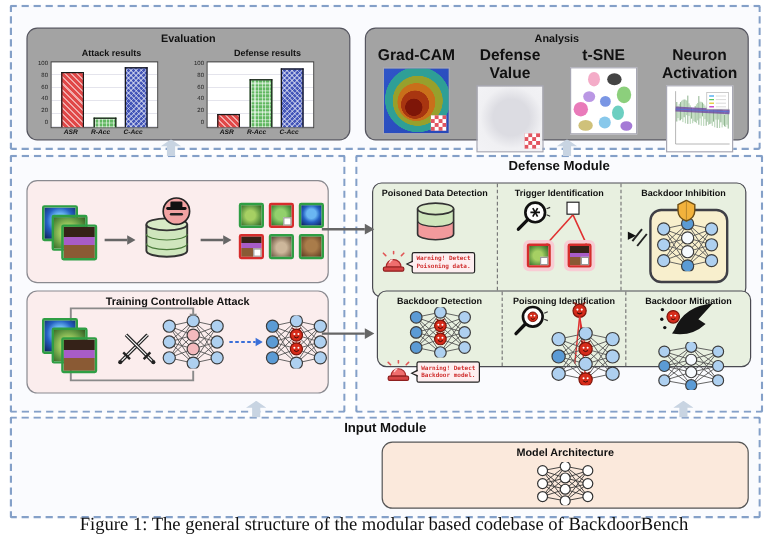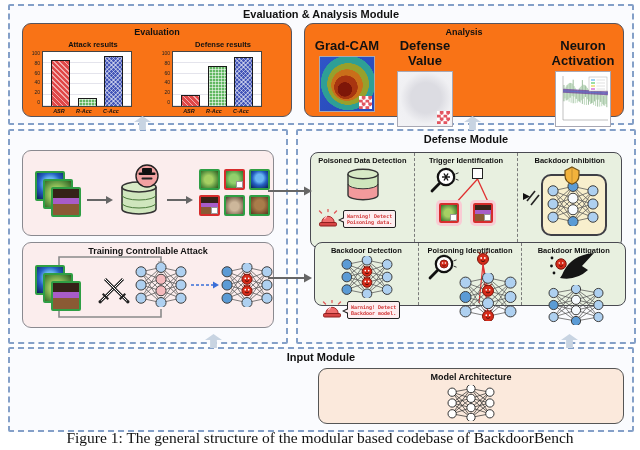--- a/index.html
+++ b/index.html
@@ -1,21 +1,21 @@
 <!DOCTYPE html>
 <html><head>
 <meta charset="utf-8">
 <style>
   html,body{margin:0;padding:0;background:#fff}
   .canvas{position:relative;width:640px;height:450px;background:#fff;overflow:hidden;
           font-family:"Liberation Sans",sans-serif;color:#111}
   .module{position:absolute;border:2px dashed #84a0c8;background:#fafbfe;border-radius:2px}
   .m-title{position:absolute;top:2px;left:0;right:0;text-align:center;font-size:11px;font-weight:700}
   .panel{position:absolute;border:1.5px solid #55555f;border-radius:9px;box-sizing:border-box}
-  .p-lav{background:#f97316}
+  .p-lav{background:#a3a3a3}
   .p-pink{background:#fbeded;border-color:#8a8a90}
   .p-peach{background:#fbe9dc;border-color:#555}
   .p-title{position:absolute;top:3px;left:0;right:0;text-align:center;font-size:9px;font-weight:700}
   
   .chart{position:absolute;width:124px}
   .ct{text-align:center;font-size:7.5px;font-weight:700;margin-bottom:2px}
   .cbody{display:flex}
   .yticks{width:11px;height:54px;display:flex;flex-direction:column;justify-content:space-between;
           align-items:flex-end;font-size:5px;line-height:5px;color:#222;padding-right:2px;box-sizing:border-box}
   .plot{width:88px;height:54px;border:1px solid #444;background-color:#fff;box-sizing:content-box;
@@ -80,21 +80,20 @@
   .dots{font-size:11px;font-weight:700;letter-spacing:1px;align-self:center;line-height:26px}
   .caption{position:absolute;top:429px;left:0;right:0;text-align:center;
            font-family:"Liberation Serif",serif;font-size:15.5px;color:#111}
 </style>
 </head>
 <body>
 
 <div class="canvas">
 
   <div class="module" style="left:8px;top:4px;width:622px;height:117px">
-    <div class="m-title">Evaluation &amp; Analysis Module</div>
 
     <div class="panel p-lav" style="left:12px;top:17px;width:270px;height:94px">
       <div class="p-title">Evaluation</div>
 
       <div class="chart" style="left:8px;top:16px">
         <div class="ct">Attack results</div>
         <div class="cbody">
           <div class="yticks">
             <span>100</span>
             <span>80</span>
@@ -147,20 +146,35 @@
       <div class="an-item" style="left:4px">
         <div class="an-label">Grad-CAM</div>
         <div class="thumb gradcam">
           <div class="checker"></div>
         </div>
       </div>
       <div class="an-item" style="left:82px">
         <div class="an-label">Defense Value</div>
         <div class="thumb shapley">
           <div class="checker"></div>
+        </div>
+      </div>
+      <div class="an-item" style="left:160px">
+        <div class="an-label">t-SNE</div>
+        <div class="thumb">
+          <div class="blob" style="left:14px;top:3px;width:10px;height:12px;background:#f2a0c0"></div>
+          <div class="blob" style="left:30px;top:4px;width:12px;height:10px;background:#2a2a2a"></div>
+          <div class="blob" style="left:10px;top:19px;width:10px;height:9px;background:#b089e0"></div>
+          <div class="blob" style="left:38px;top:15px;width:12px;height:14px;background:#7cc86a"></div>
+          <div class="blob" style="left:2px;top:28px;width:12px;height:12px;background:#e668b0"></div>
+          <div class="blob" style="left:24px;top:23px;width:9px;height:9px;background:#6888e0"></div>
+          <div class="blob" style="left:34px;top:31px;width:10px;height:12px;background:#58c8b8"></div>
+          <div class="blob" style="left:6px;top:43px;width:12px;height:9px;background:#c8b868"></div>
+          <div class="blob" style="left:23px;top:40px;width:10px;height:10px;background:#78c0e8"></div>
+          <div class="blob" style="left:41px;top:44px;width:10px;height:8px;background:#9868d0"></div>
         </div>
       </div>
       <div class="an-item" style="left:240px">
         <div class="an-label">Neuron Activation</div>
         <div class="thumb"><svg width="54" height="54" viewBox="0 0 54 54">
               <path d="M7 4 V48 H52" fill="none" stroke="#999" stroke-width="0.6"></path>
               <line x1="8" y1="13" x2="8" y2="29.274379414605455" stroke="rgba(40,110,40,0.55)" stroke-width="0.8"></line>
               <line x1="9.02" y1="16.226005366288142" x2="9.02" y2="26.378689127267947" stroke="rgba(76,150,76,0.45)" stroke-width="0.8"></line>
               <line x1="10.04" y1="14.563182564689942" x2="10.04" y2="28.4621159004479" stroke="rgba(76,150,76,0.45)" stroke-width="0.8"></line>
               <line x1="11.06" y1="13.116246159342534" x2="11.06" y2="28.25175232100701" stroke="rgba(40,110,40,0.55)" stroke-width="0.8"></line>

